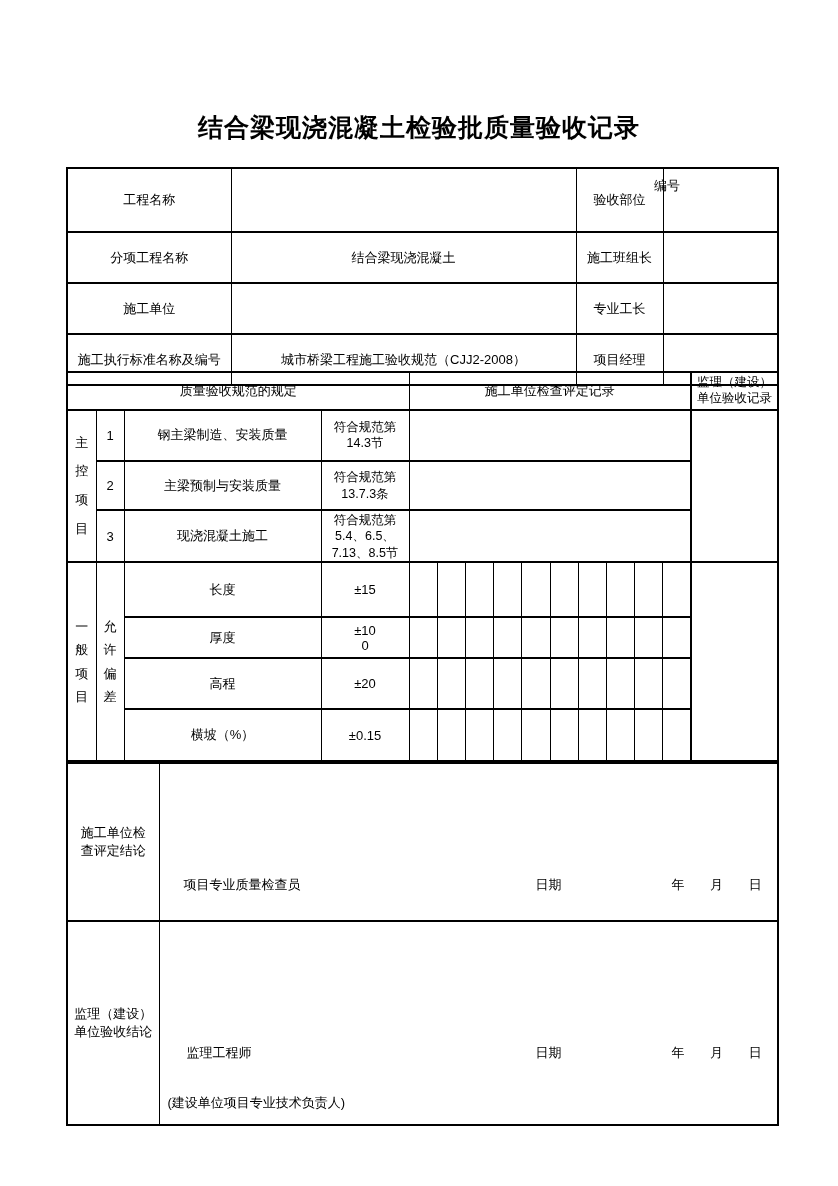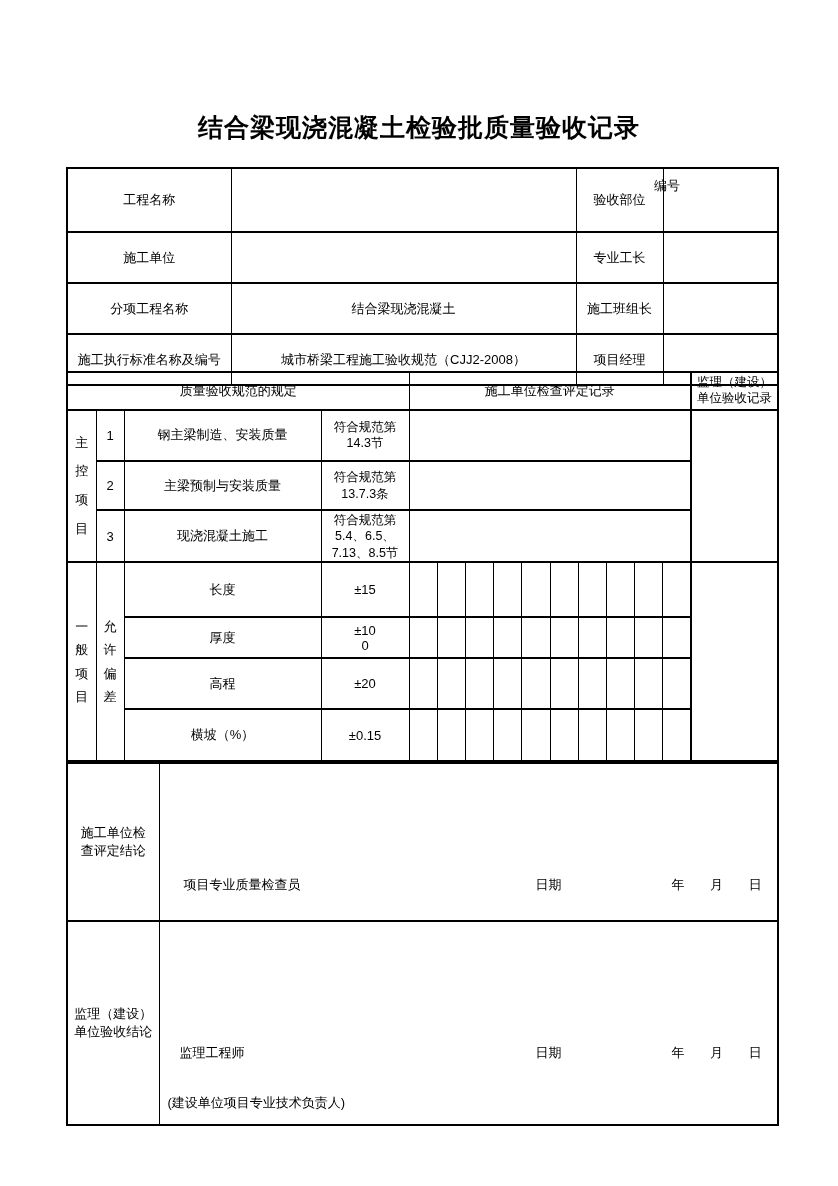--- a/index.html
+++ b/index.html
@@ -57,29 +57,29 @@
         <col style="width:115px">
       </colgroup>
     <tbody>
         <tr style="height:64px">
       <td>工程名称</td>
       <td></td>
       <td>验收部位</td>
       <td></td>
     </tr>
     <tr style="height:51px">
-      <td>施工单位</td>
-      <td></td>
-      <td>专业工长</td>
-      <td></td>
-    </tr>
-    <tr style="height:51px">
       <td>分项工程名称</td>
       <td>结合梁现浇混凝土</td>
       <td>施工班组长</td>
+      <td></td>
+    </tr>
+    <tr style="height:51px">
+      <td>施工单位</td>
+      <td></td>
+      <td>专业工长</td>
       <td></td>
     </tr>
     <tr style="height:51px">
       <td>施工执行标准名称及编号</td>
       <td>城市桥梁工程施工验收规范（CJJ2-2008）</td>
       <td>项目经理</td>
       <td></td>
     </tr>
   </tbody>
     </table>
@@ -217,21 +217,21 @@
           <span style="left:376px; top:112px;">日期</span>
           <span class="datefields" style="left:512px; top:112px;">年 月 日</span>
         </div>
       </td>
     </tr>
     <tr style="height:204px">
       <td class="pre concl-label">监理（建设）
 单位验收结论</td>
       <td class="concl-body">
         <div class="signrow">
-          <span style="left:20px; top:122px;">监理工程师</span>
+          <span style="left:27px; top:122px;">监理工程师</span>
           <span style="left:376px; top:122px;">日期</span>
           <span class="datefields" style="left:512px; top:122px;">年 月 日</span>
           <span style="left:8px; top:172px;">(建设单位项目专业技术负责人)</span>
         </div>
       </td>
     </tr>
   </tbody>
     </table>
 
 </div>

